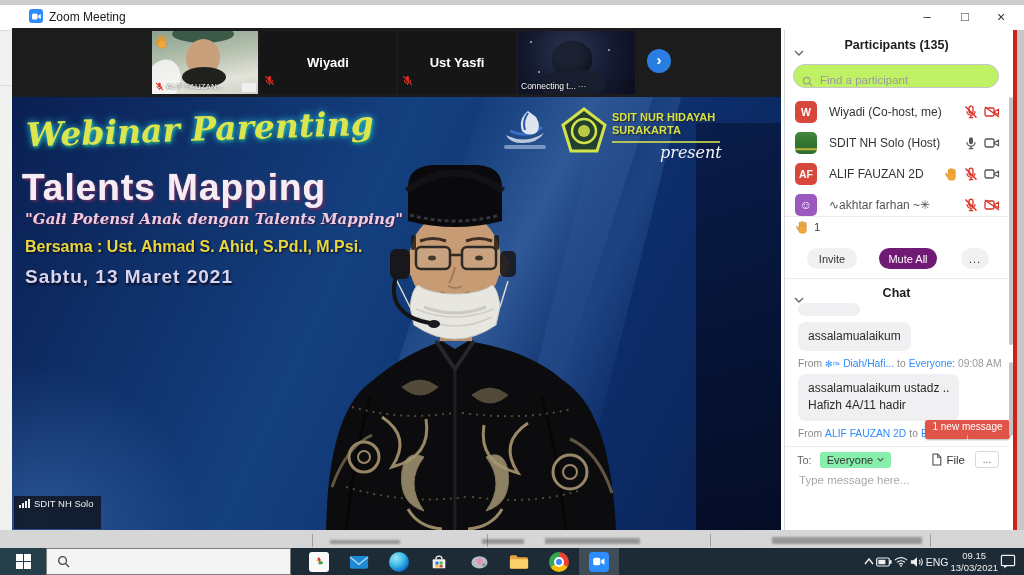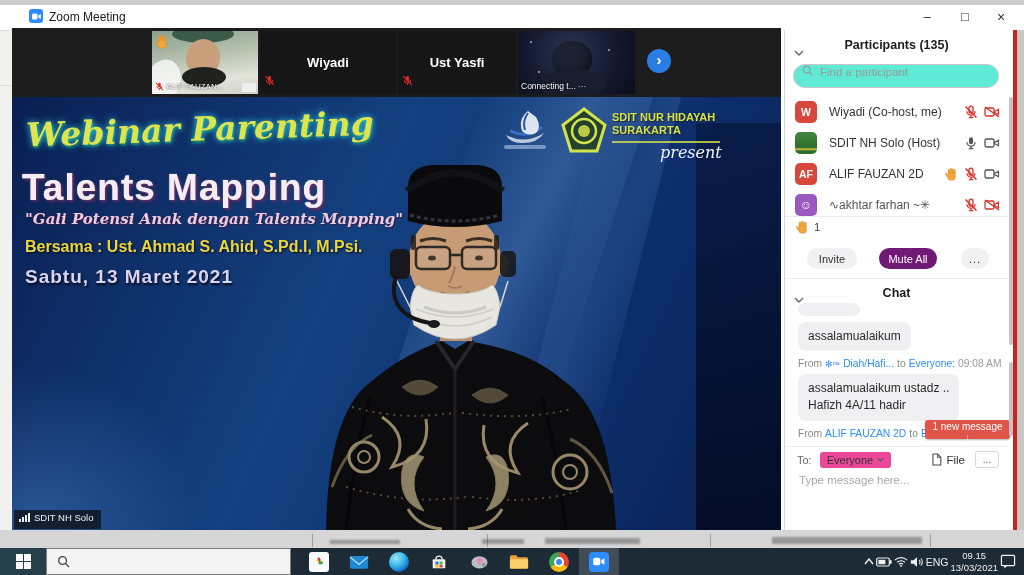--- a/index.html
+++ b/index.html
@@ -49,47 +49,47 @@
   .t-script{left:14px;top:12px;width:380px;font-family:"DejaVu Serif",serif;font-style:italic;font-weight:bold;font-size:33px;color:#dce44e;transform:rotate(-2deg);
             text-shadow:0 0 7px #2fd3e8,1px 2px 2px rgba(20,120,80,.9);}
   .t-main{left:10px;top:70px;font-weight:bold;font-size:37px;letter-spacing:1px;color:#f6ecf4;text-shadow:2px 2px 3px rgba(110,40,90,.85),0 0 1px #fff;}
   .t-quote{left:13px;top:113px;font-family:"DejaVu Serif",serif;font-style:italic;font-weight:bold;font-size:15px;color:#eccde0;text-shadow:1px 1px 1px rgba(70,20,60,.9);}
   .t-pres{left:13px;top:141px;font-weight:bold;font-size:16px;color:#ead73d;text-shadow:1px 1px 2px #0b0b20;}
   .t-date{left:13px;top:169px;font-weight:bold;font-size:19px;letter-spacing:1px;color:#d7d5ef;text-shadow:1px 2px 2px #0b0b20;}
   .org1{left:600px;top:14px;font-weight:bold;font-size:11px;color:#d3e24a;text-shadow:1px 1px 1px #223;}
   .org2{left:600px;top:27px;font-weight:bold;font-size:11px;color:#d3e24a;text-shadow:1px 1px 1px #223;}
   .org-line{left:600px;top:44px;width:108px;height:2px;background:#d3e24a;opacity:.8;}
   .present{left:648px;top:46px;font-family:"DejaVu Serif",serif;font-style:italic;font-size:16px;color:#f4f4f8;}
-  .wm{left:2px;bottom:1px;display:flex;align-items:center;gap:4px;background:rgba(12,12,12,.72);padding:2px 8px 6px 5px;}
+  .wm{left:2px;bottom:1px;display:flex;align-items:center;gap:4px;background:rgba(12,12,12,.72);padding:2px 8px 20px 5px;}
   .wm-txt{color:#eee;font-size:9.5px;}
   .bars{display:flex;align-items:flex-end;gap:1px;}
   .bars span{width:2px;background:#eee;display:block;}
 
   
   .panel{left:784px;top:30px;width:224px;height:511px;background:#fff;border-left:1px solid #d8d8d8;}
   .sec-head{position:absolute;width:100%;text-align:center;font-size:12.5px;font-weight:bold;color:#1c1c1c;}
   .chev{position:absolute;left:9px;cursor:pointer;}
-  .search{position:absolute;left:8px;top:34px;width:206px;height:24px;border:1px solid #c6c6c6;border-radius:12px;display:flex;align-items:flex-start;padding:0 8px;gap:5px;background:#5eead4;}
+  .search{position:absolute;left:8px;top:34px;width:206px;height:24px;border:1px solid #c6c6c6;border-radius:12px;display:flex;align-items:flex-end;padding:0 8px;gap:5px;background:#bef264;}
   .search input{border:none;outline:none;flex:1;font-size:11.5px;color:#555;font-family:"Liberation Sans",sans-serif;background:transparent;}
   .search input::placeholder{color:#9a9a9a;}
   .prow{position:absolute;left:0;width:100%;height:31px;display:flex;align-items:center;padding:0 8px 0 10px;cursor:pointer;}
   .avatar{width:22px;height:22px;border-radius:5px;color:#fff;font-size:10.5px;font-weight:bold;display:flex;align-items:center;justify-content:center;flex:none;}
   .pname{margin-left:12px;font-size:12px;color:#333;white-space:nowrap;overflow:hidden;text-overflow:ellipsis;flex:1;}
   .picons{display:flex;align-items:center;gap:6px;flex:none;}
   .pdiv{position:absolute;left:0;width:100%;height:1px;background:#ececec;}
   .hand-row{position:absolute;left:11px;top:190px;display:flex;align-items:center;gap:5px;font-size:11.5px;color:#444;}
   .pill{position:absolute;top:218px;height:21px;border-radius:11px;background:#f1f1f3;color:#333;font-size:11px;border:none;
         display:flex;align-items:center;justify-content:center;cursor:pointer;font-family:"Liberation Sans",sans-serif;}
   .pill.blue{background:#701a75;color:#fff;}
   .bubble{position:absolute;background:#f0f0f3;border-radius:8px;color:#2a2a2a;font-size:12px;padding:6px 10px;line-height:1.45;}
   .meta{position:absolute;display:flex;align-items:baseline;gap:3px;font-size:10.3px;white-space:nowrap;}
   .gray{color:#8a8a8a;} .blue{color:#2d8cff;} .time{color:#9a9a9a;margin-left:auto;padding-right:12px;}
   .newmsg{position:absolute;left:140px;top:390px;width:85px;height:19px;background:#e0554a;border:none;border-radius:3px;color:#fff;font-size:10px;cursor:pointer;font-family:"Liberation Sans",sans-serif;box-shadow:0 1px 2px rgba(0,0,0,.3);}
   .torow{position:absolute;left:12px;top:421px;width:202px;display:flex;align-items:center;font-size:11px;color:#666;}
-  .recip{margin-left:8px;background:#ec4899;border-radius:3px;padding:2px 7px;color:#333;display:flex;align-items:center;gap:4px;cursor:pointer;}
+  .recip{margin-left:8px;background:#86efac;border-radius:3px;padding:2px 7px;color:#333;display:flex;align-items:center;gap:4px;cursor:pointer;}
   .filebtn{margin-left:auto;display:flex;align-items:center;gap:4px;color:#333;font-size:11.5px;cursor:pointer;}
   .morebtn{margin-left:10px;width:24px;height:17px;border:1px solid #d8d8d8;border-radius:3px;text-align:center;line-height:15px;color:#666;font-size:10px;cursor:pointer;background:#fff;}
   .typein{position:absolute;left:12px;top:443px;width:200px;border:none;outline:none;font-size:11.5px;color:#555;font-family:"Liberation Sans",sans-serif;}
   .typein::placeholder{color:#a8a8a8;}
   .thumb{position:absolute;left:1009px;width:4px;border-radius:2px;background:#c4c4c4;cursor:pointer;}
   .red-edge{left:1013px;top:30px;width:4px;height:511px;background:#cc221c;}
   .gray-edge{left:1017px;top:30px;width:7px;height:511px;background:#c7c7c7;}
 
   
   .bstrip{left:0;top:530px;width:1024px;height:18px;background:#d6d6d6;}

